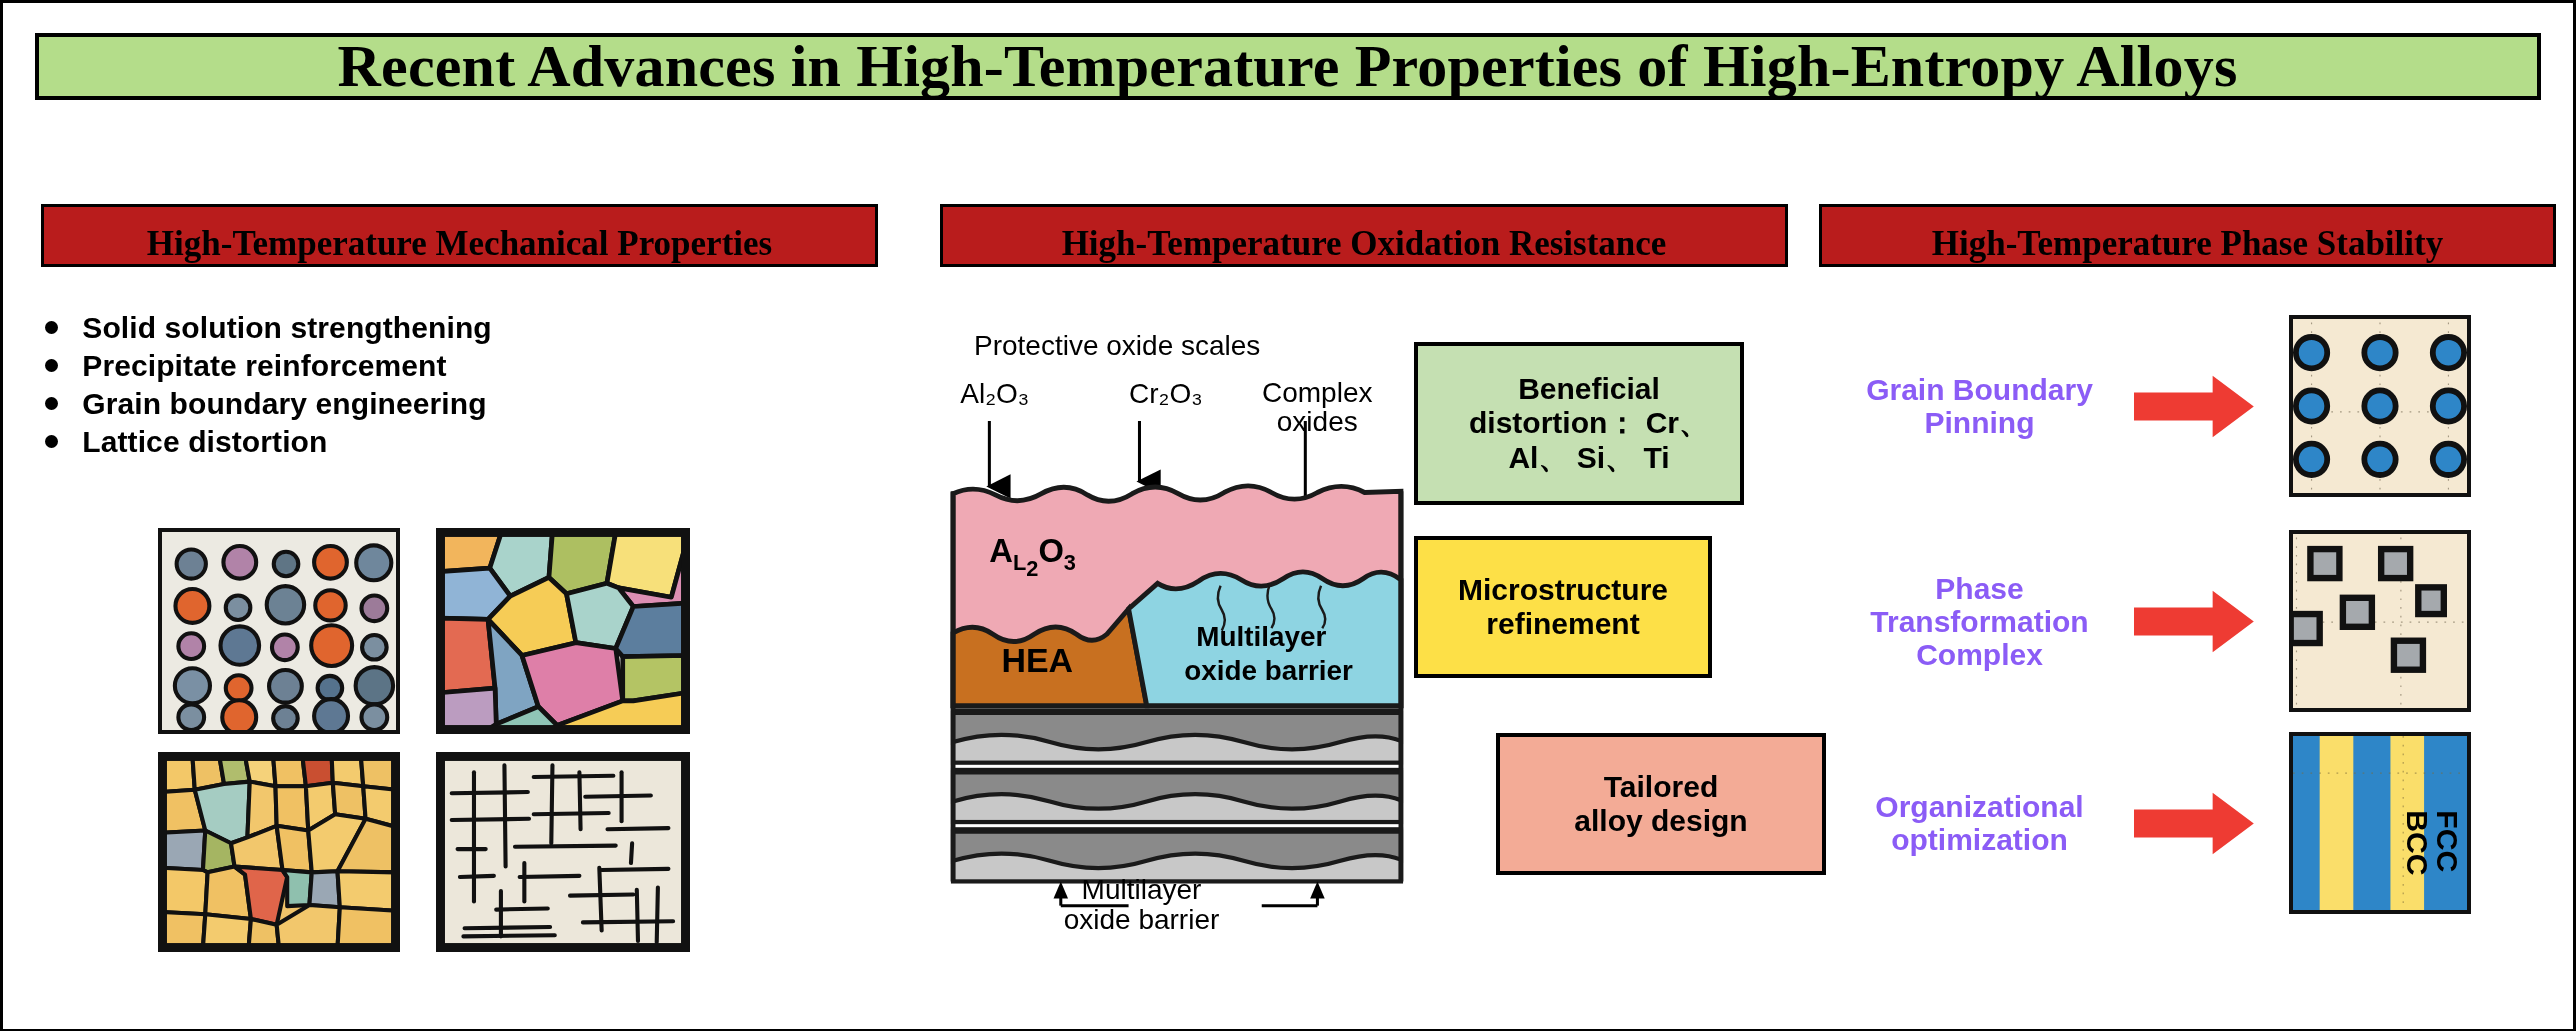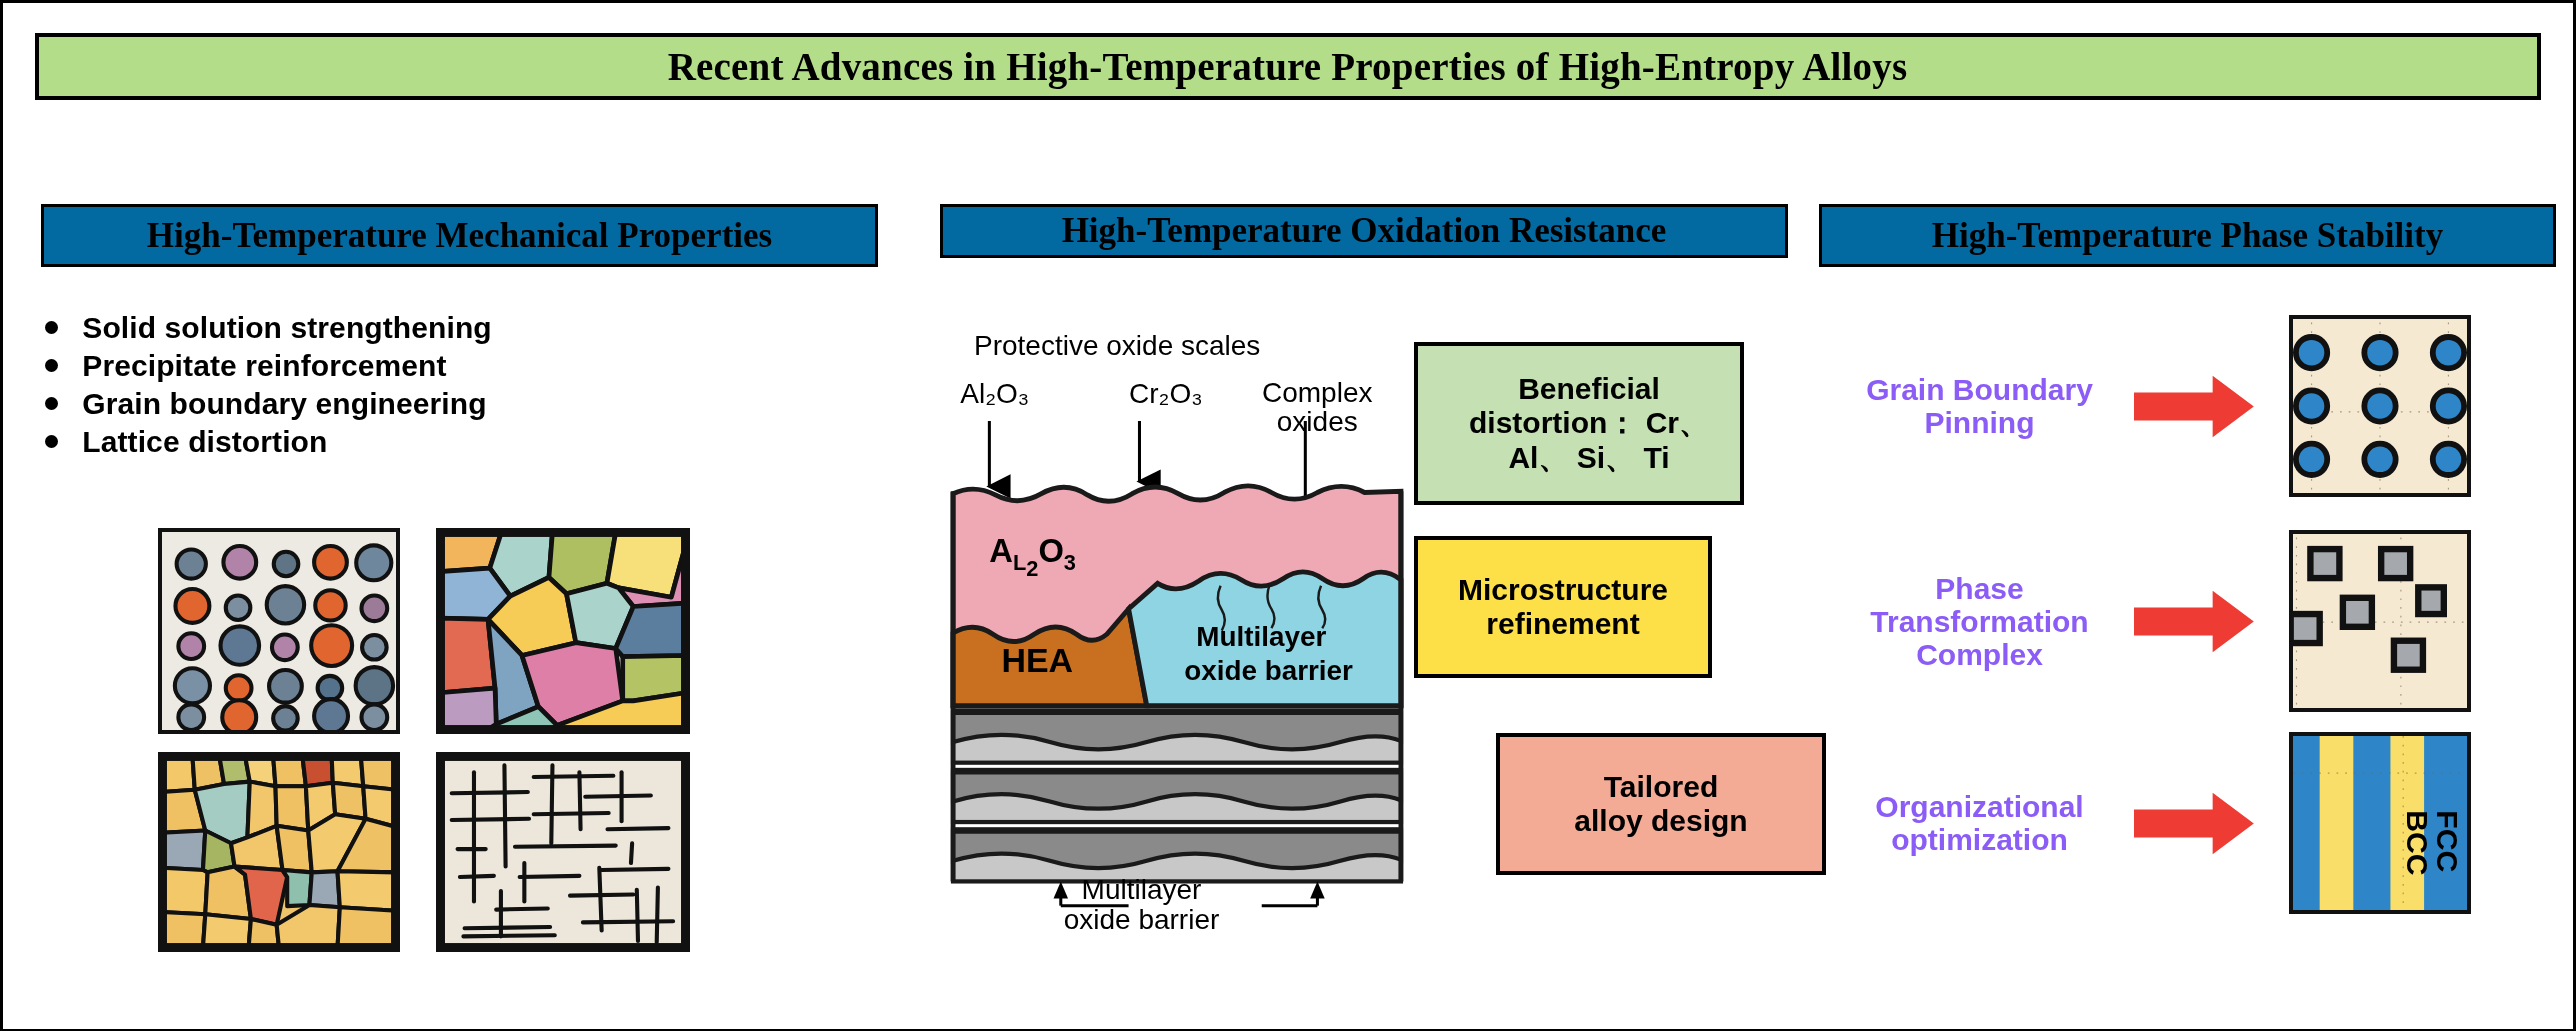--- a/index.html
+++ b/index.html
@@ -3,28 +3,28 @@
 <meta charset="utf-8">
 <style>
   html,body{margin:0;padding:0;background:#fff;}
   body{width:2576px;height:1032px;font-family:"Liberation Sans",sans-serif;}
   #figure{position:relative;width:2576px;height:1032px;box-sizing:border-box;border:3.6px solid #000;background:#fff;overflow:hidden;}
 
   
   #title-banner{position:absolute;left:31.5px;top:30px;width:2506px;height:67px;
     background:#b4dd8a;border:4.2px solid #000;box-sizing:border-box;
     display:flex;align-items:center;justify-content:center;}
-  #title-banner span{font-family:"Liberation Serif",serif;font-weight:bold;font-size:39px;color:#000;letter-spacing:0.2px;white-space:nowrap;}
-
-  
-  .col-head{position:absolute;background:#0369a1;border:3.6px solid #000;box-sizing:border-box;
-    display:flex;align-items:center;justify-content:center;}
+  #title-banner span{font-family:"Liberation Serif",serif;font-weight:bold;font-size:60px;color:#000;letter-spacing:0.2px;white-space:nowrap;}
+
+  
+  .col-head{position:absolute;background:#b91c1c;border:3.6px solid #000;box-sizing:border-box;
+    display:flex;align-items:flex-end;justify-content:center;}
   .col-head span{font-family:"Liberation Serif",serif;font-weight:bold;font-size:35px;color:#000;white-space:nowrap;}
   #head-mech{left:38px;top:201px;width:837px;height:63px;}
-  #head-oxid{left:937px;top:201px;width:848px;height:54px;}
+  #head-oxid{left:937px;top:201px;width:848px;height:63px;}
   #head-phase{left:1816px;top:201px;width:737px;height:63px;}
 
   
   #bullets{position:absolute;left:42px;top:310px;width:811px;}
   .bullet-row{display:flex;align-items:baseline;height:38px;}
   .bullet-dot{width:13.3px;height:13.3px;border-radius:50%;background:#000;flex:0 0 auto;margin-right:24px;
     position:relative;top:-3.6px;}
   .bullet-txt{font-size:30px;font-weight:bold;color:#000;line-height:1;letter-spacing:0.1px;}
 
   

